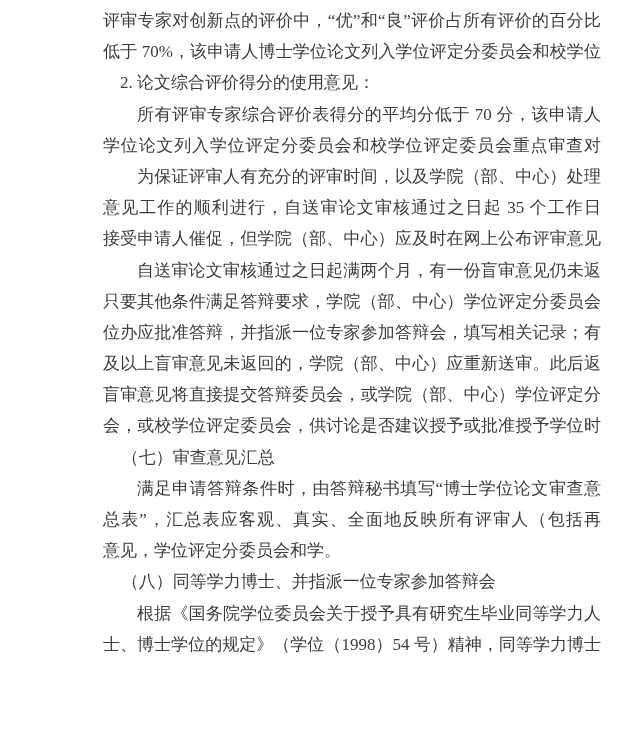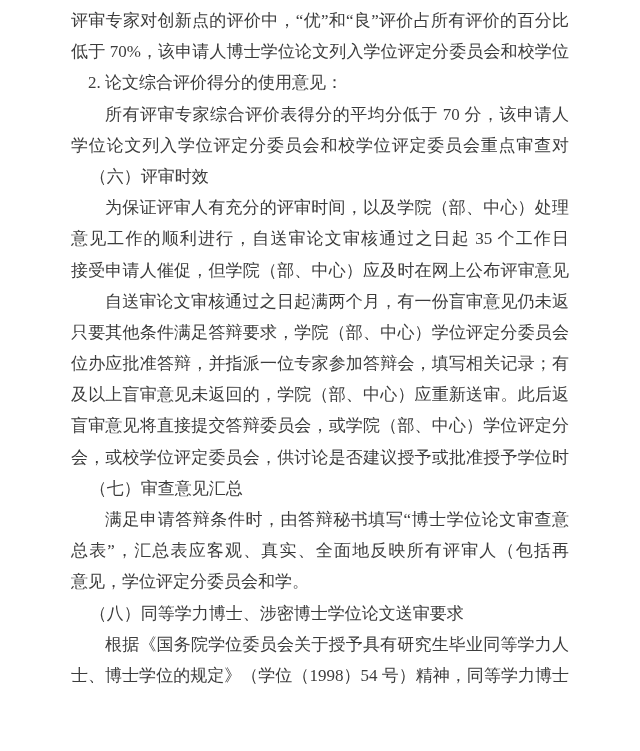--- a/index.html
+++ b/index.html
@@ -20,20 +20,21 @@
     background: #ffffff;
     font-family: "Liberation Serif", "DejaVu Serif", serif;
     font-size: 17px;
     line-height: 31.2px;
     color: #3c3c3c;
   }
   .ln {
     width: 498px;
     height: 31.2px;
     overflow: hidden;
+    margin-left: 32px;
   }
   
   .j {
     text-align: justify;
     text-align-last: justify;
   }
   
   .ind { text-indent: 2em; }
   
   .hd  { text-indent: 1.1em; }
@@ -42,30 +43,29 @@
 </style>
 </head>
 <body>
 
 <div class="page">
   <div class="ln j">评审专家对创新点的评价中，“优”和“良”评价占所有评价的百分比</div>
   <div class="ln j">低于 70%，该申请人博士学位论文列入学位评定分委员会和校学位评定</div>
   <div class="ln num">2. 论文综合评价得分的使用意见：</div>
   <div class="ln ind j">所有评审专家综合评价表得分的平均分低于 70 分，该申请人博士</div>
   <div class="ln j">学位论文列入学位评定分委员会和校学位评定委员会重点审查对象。</div>
-  <div class="ln hd">（六）评审时效</div>
   <div class="ln ind j">为保证评审人有充分的评审时间，以及学院（部、中心）处理评审</div>
   <div class="ln j">意见工作的顺利进行，自送审论文审核通过之日起 35 个工作日内，不</div>
   <div class="ln j">接受申请人催促，但学院（部、中心）应及时在网上公布评审意见的返</div>
   <div class="ln ind j">自送审论文审核通过之日起满两个月，有一份盲审意见仍未返回，</div>
   <div class="ln j">只要其他条件满足答辩要求，学院（部、中心）学位评定分委员会和学</div>
   <div class="ln j">位办应批准答辩，并指派一位专家参加答辩会，填写相关记录；有两份</div>
   <div class="ln j">及以上盲审意见未返回的，学院（部、中心）应重新送审。此后返回的</div>
   <div class="ln j">盲审意见将直接提交答辩委员会，或学院（部、中心）学位评定分委员</div>
   <div class="ln j">会，或校学位评定委员会，供讨论是否建议授予或批准授予学位时参考。</div>
   <div class="ln hd">（七）审查意见汇总</div>
   <div class="ln ind j">满足申请答辩条件时，由答辩秘书填写“博士学位论文审查意见汇</div>
   <div class="ln j">总表”，汇总表应客观、真实、全面地反映所有评审人（包括再审）的</div>
   <div class="ln">意见，学位评定分委员会和学。</div>
-  <div class="ln hd">（八）同等学力博士、涉密博士学位论文送审要求</div>
+  <div class="ln hd">（八）同等学力博士、并指派一位专家参加答辩会</div>
   <div class="ln ind j">根据《国务院学位委员会关于授予具有研究生毕业同等学力人员硕</div>
   <div class="ln j">士、博士学位的规定》（学位（1998）54 号）精神，同等学力博士学</div>
 </div>
 
 </body></html>

